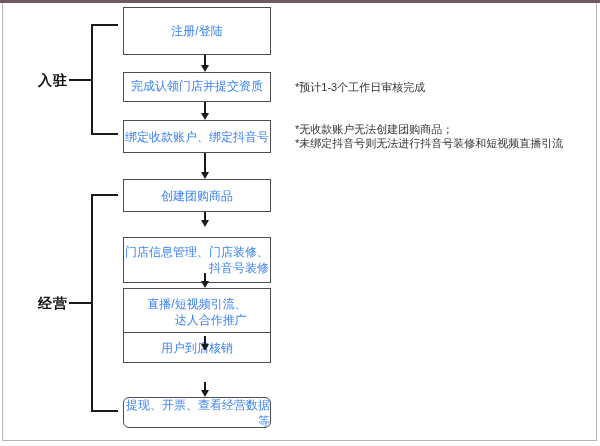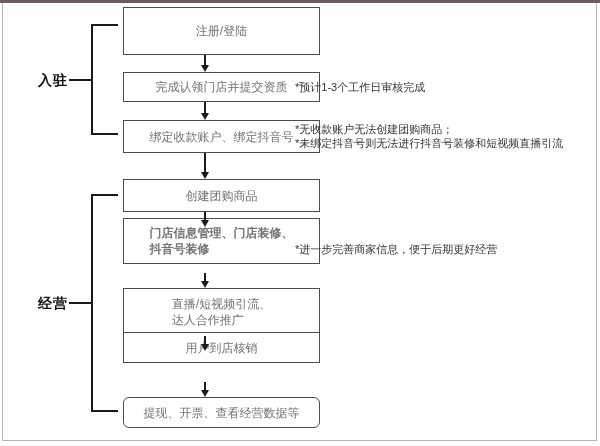--- a/index.html
+++ b/index.html
@@ -2,28 +2,28 @@
 <html><head>
 <meta charset="utf-8">
 <style>
   * { margin:0; padding:0; box-sizing:border-box; }
   html,body { background:#fff; }
   body { font-family:"Liberation Sans","DejaVu Sans",sans-serif; }
   .stage { position:relative; width:600px; height:446px; background:#fff; overflow:hidden; }
   .topbar { position:absolute; left:0; top:0; width:600px; height:3px; background:#6e5a5e; }
   .frame { position:absolute; left:2px; top:3px; width:595px; height:438px;
            border-left:1px solid #b5b5b5; border-right:1px solid #b5b5b5; border-bottom:1px solid #b5b5b5; }
-  .box { position:absolute; left:123px; width:197px; border:1px solid #4d4d4d; background:#fff;
-         display:flex; align-items:center; justify-content:center; text-align:left;
-         font-size:12px; line-height:16px; color:#737373; white-space:pre-line; }
+  .box { position:absolute; left:123px; width:148px; border:1px solid #4d4d4d; background:#fff;
+         display:flex; align-items:center; justify-content:center; text-align:right;
+         font-size:12px; line-height:16px; color:#3b82f6; white-space:pre-line; }
   .b0 { top:7px;   height:48px; }
-  .b1 { top:72px;  height:30px; }
+  .b1 { top:72px;  height:30px;font-family:Liberation Mono, monospace; }
   .b2 { top:120px; height:33px; }
   .b3 { top:179px; height:33px; }
-  .b4 { top:218px; height:46px;font-weight:bold; }
+  .b4 { top:237px; height:46px; }
   .b5 { top:288px; height:48px; }
   .b6 { top:332px; height:31px; }
   .b7 { top:397px; height:31px;border-radius:6px; }
   .arrow { position:absolute; left:197px; width:16px; display:flex; flex-direction:column; align-items:center; }
   .arrow .shaft { width:2px; flex:1 1 auto; background:#1a1a1a; }
   .arrow .head { width:0; height:0; border-left:4px solid transparent; border-right:4px solid transparent;
                  border-top:7px solid #1a1a1a; }
   .a0 { top:55px;  height:17px; }
   .a1 { top:102px; height:18px; }
   .a2 { top:153px; height:26px; }
@@ -106,14 +106,13 @@
       <div class="head"></div>
     </div>
   <div class="arrow a6">
       <div class="shaft"></div>
       <div class="head"></div>
     </div>
 
   <div class="note n0">*预计1-3个工作日审核完成</div>
   <div class="note n1">*无收款账户无法创建团购商品；
 *未绑定抖音号则无法进行抖音号装修和短视频直播引流</div>
-  <div class="note n2">*进一步完善商家信息，便于后期更好经营</div>
 </div>
 
 </body></html>

